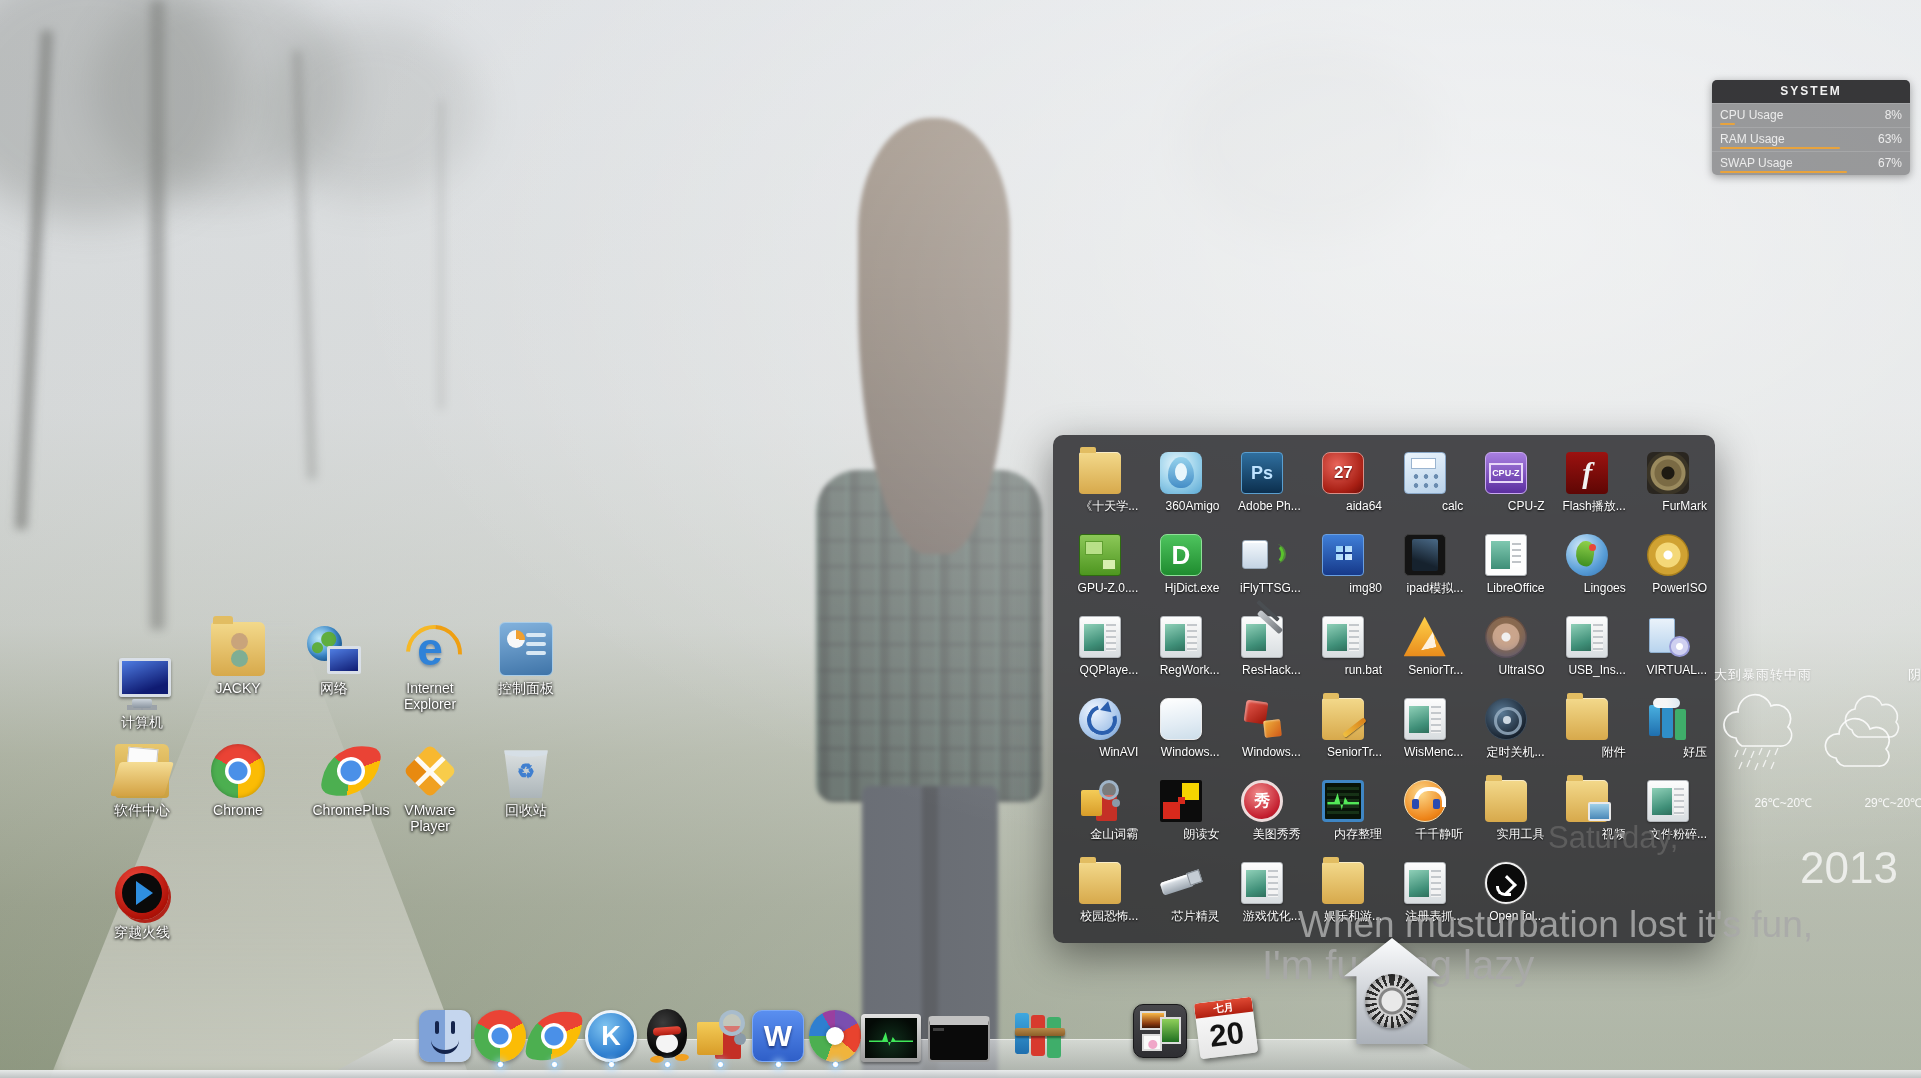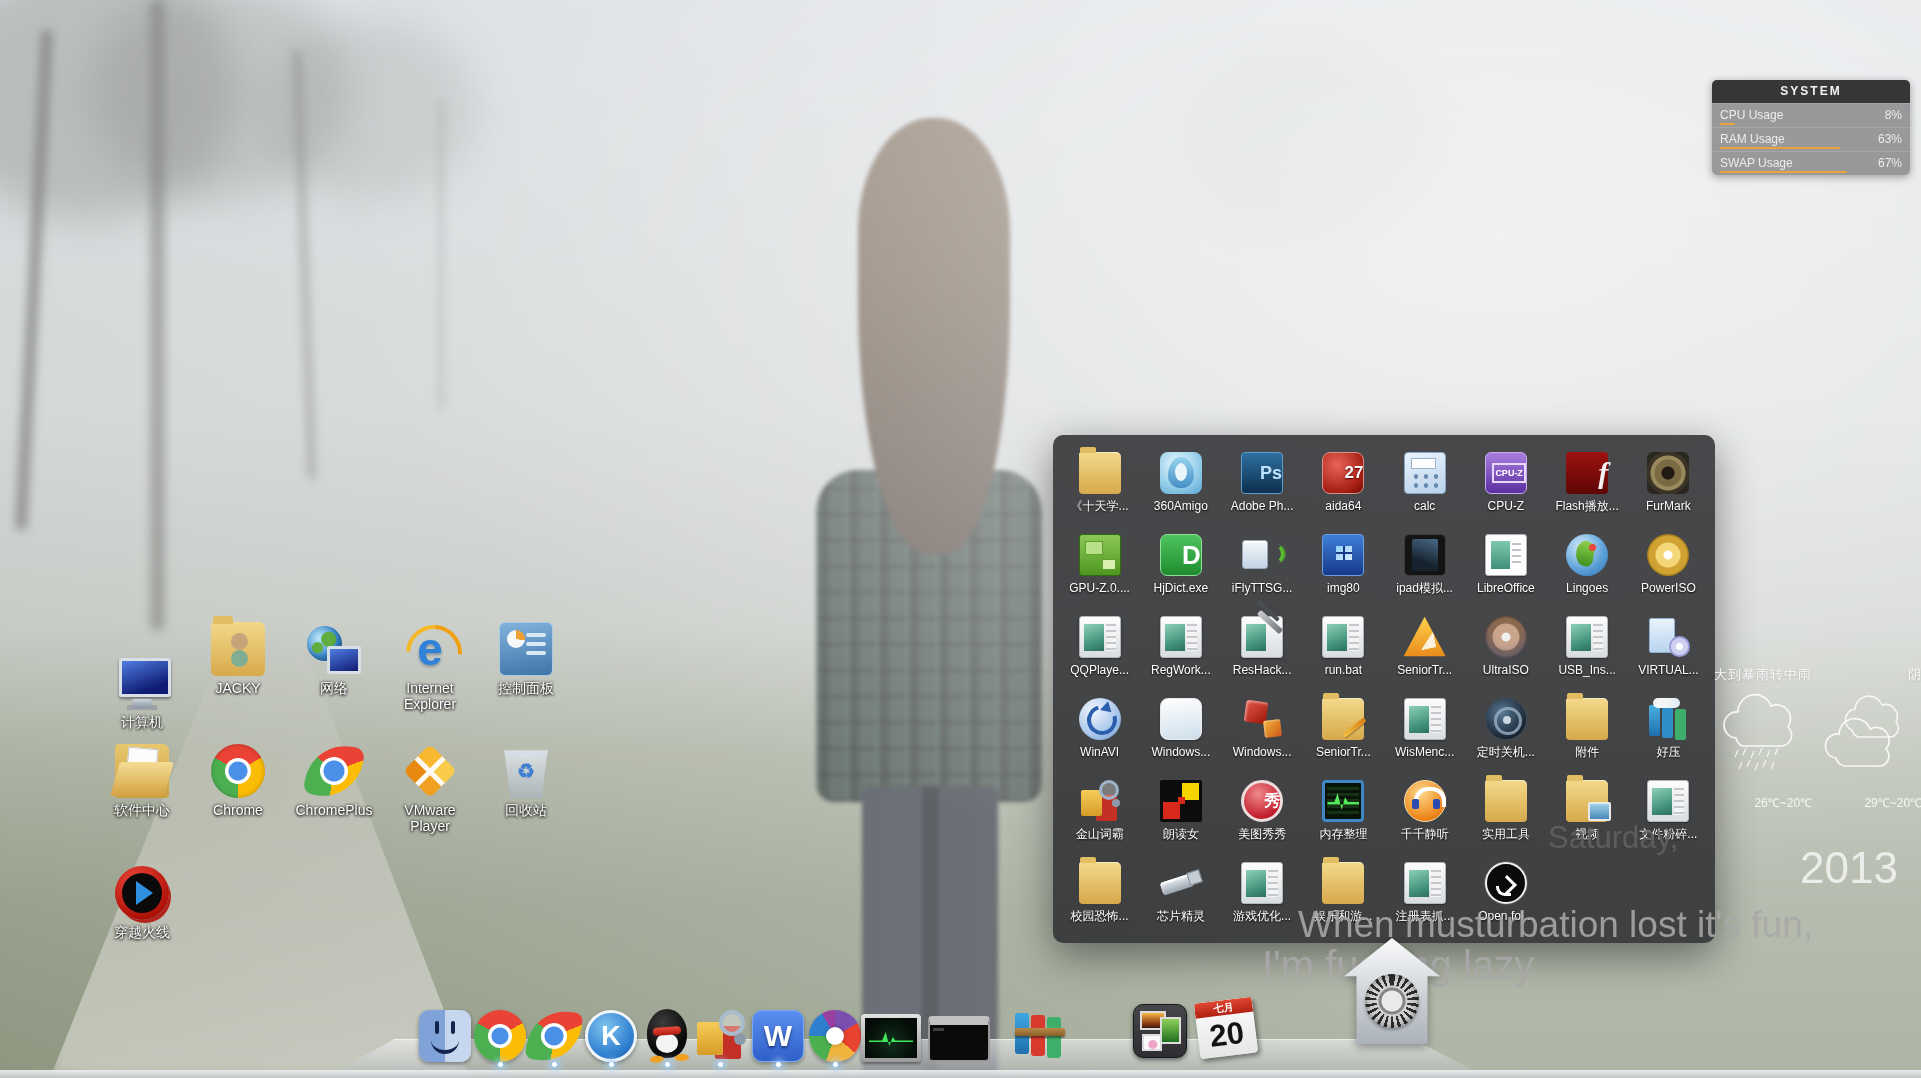--- a/index.html
+++ b/index.html
@@ -64,22 +64,22 @@
   .ic-qvod{border-radius:50%;background:radial-gradient(circle at 40% 30%,#f04a3e,#b01208 70%,#8a0c04);box-shadow:3px 4px 0 -1px rgba(176,18,8,.9);}
   .ic-qvod::before{left:7px;top:7px;width:40px;height:40px;background:#0a0a0a;border-radius:50%;}
   .ic-qvod::after{left:21px;top:15px;width:0;height:0;border:12px solid transparent;border-left:17px solid #2f8fe0;}
   
   .lgrid{position:absolute;left:1053px;top:435px;width:662px;height:508px;z-index:5;
     background:rgba(41,41,44,.84);border-radius:10px;box-shadow:0 12px 42px rgba(0,0,0,.45);
     display:grid;grid-template-columns:repeat(8,1fr);padding:8px 6px;}
   .litem{text-align:center;padding-top:7px;cursor:default;}
   .lic{width:42px;height:42px;margin:2px auto 5px;position:relative;}
   .lic::before,.lic::after{content:"";position:absolute;}
-  .llab{font-size:12px;line-height:14px;color:#fff;text-shadow:0 1px 2px rgba(0,0,0,.95);white-space:nowrap;overflow:hidden;padding:0 2px;}
-  .cglyph{display:flex;align-items:center;justify-content:flex-end;}
+  .llab{font-size:12px;line-height:14px;color:#fff;text-shadow:0 1px 2px rgba(0,0,0,.95);white-space:nowrap;overflow:hidden;padding:0 2px;text-align:right;}
+  .cglyph{display:flex;align-items:center;justify-content:center;}
   .g{font-style:normal;position:relative;z-index:1;}
   .ic-folder{background:linear-gradient(180deg,#f3d98b,#d7a94b);border-radius:3px 5px 4px 4px;box-shadow:inset 0 1px 0 rgba(255,255,255,.5);}
   .ic-folder::before{left:1px;top:-5px;width:16px;height:6px;background:#e2bd62;border-radius:2px 2px 0 0;}
   .ic-fmedia::after{right:-3px;bottom:1px;width:19px;height:15px;background:linear-gradient(180deg,#9fd0e8,#4a88b8);border:2px solid #e9e9e9;border-radius:2px;}
   .ic-fpen::after{right:-4px;bottom:10px;width:27px;height:5px;background:linear-gradient(90deg,#f0c040,#d87f18);transform:rotate(-38deg);border-radius:2px;box-shadow:0 1px 1px rgba(0,0,0,.4);}
   .ic-window{background:linear-gradient(180deg,#fdfdfd,#d8dde0);border-radius:3px;border:1px solid #b4b8bc;box-shadow:0 1px 2px rgba(0,0,0,.35);}
   .ic-window::before{left:4px;top:7px;width:20px;height:27px;background:linear-gradient(160deg,#8fd0b8,#3f8f78 70%,#2f6f5c);}
   .ic-window::after{right:4px;top:7px;width:10px;height:27px;background:repeating-linear-gradient(180deg,#c4c8cc 0 2px,#f4f4f4 2px 6px);}
   .ic-hammer::after{right:-3px;top:2px;width:30px;height:6px;background:linear-gradient(90deg,#c8ccd0,#71757a);transform:rotate(42deg);border-radius:2px;box-shadow:-9px -7px 0 -1px #4a4e52;}
   .ic-ps{background:linear-gradient(180deg,#2f6f9f,#0c2f4e);border-radius:4px;border:1px solid #5a9fd0;}
@@ -263,21 +263,21 @@
     <div class="dlab">控制面板</div>
   </div>
   <div class="ditem" style="left:97px;top:744px">
     <div class="dic ic-softcenter"></div>
     <div class="dlab">软件中心</div>
   </div>
   <div class="ditem" style="left:193px;top:744px">
     <div class="dic ic-chrome"></div>
     <div class="dlab">Chrome</div>
   </div>
-  <div class="ditem" style="left:289px;top:744px">
+  <div class="ditem" style="left:306px;top:744px">
     <div class="dic ic-chromeplus"></div>
     <div class="dlab">ChromePlus</div>
   </div>
   <div class="ditem" style="left:385px;top:744px">
     <div class="dic ic-vmware"></div>
     <div class="dlab">VMware Player</div>
   </div>
   <div class="ditem" style="left:481px;top:744px">
     <div class="dic ic-recycle">
         <b class="g">♻</b>

